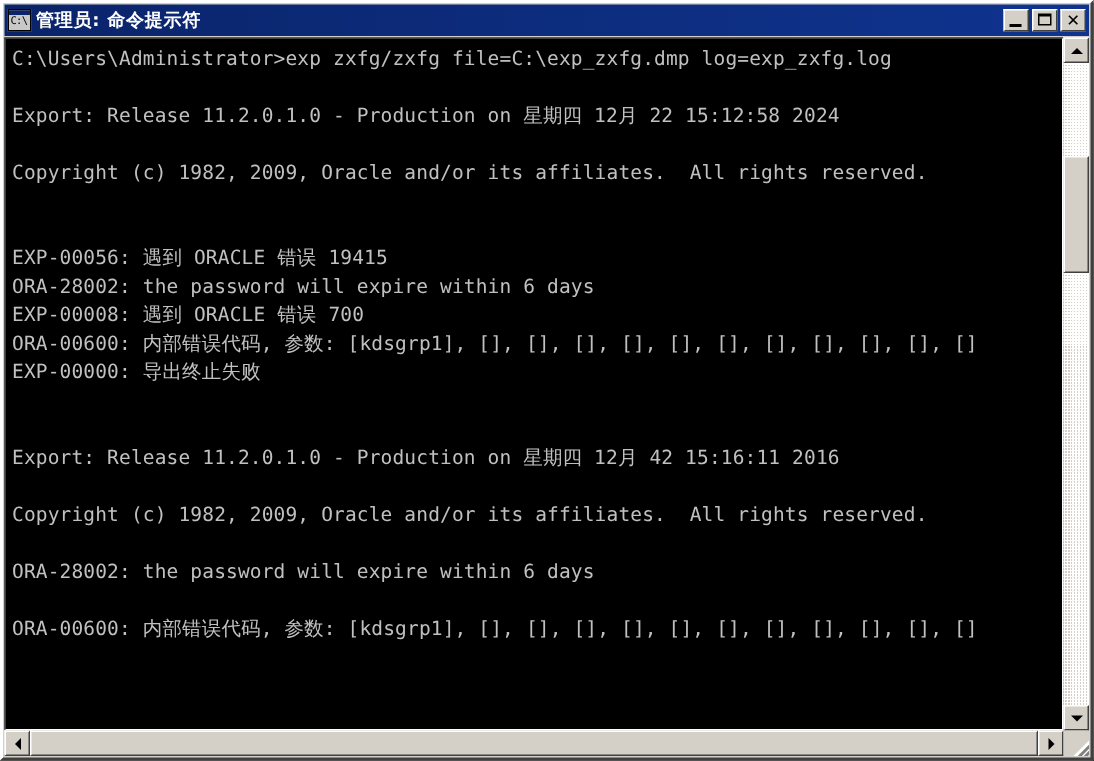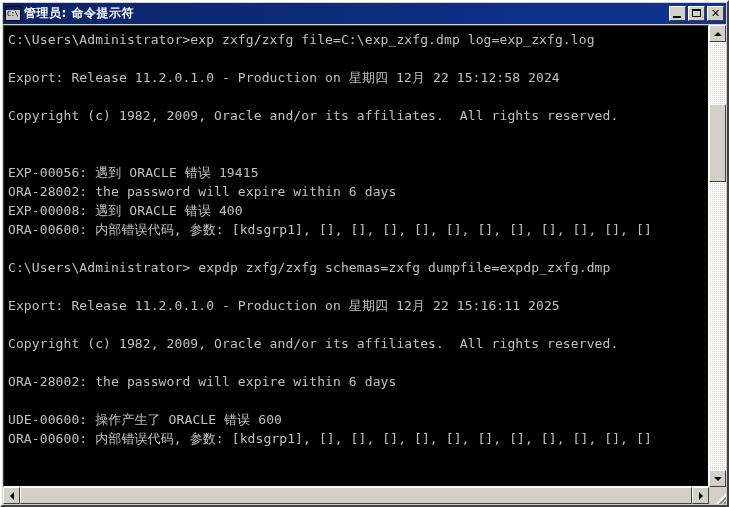--- a/index.html
+++ b/index.html
@@ -298,32 +298,31 @@
       <div class="console" id="console-pane">
           <div class="line">C:\Users\Administrator&gt;exp zxfg/zxfg file=C:\exp_zxfg.dmp log=exp_zxfg.log</div>
           <div class="line blank">&nbsp;</div>
           <div class="line">Export: Release 11.2.0.1.0 - Production on 星期四 12月 22 15:12:58 2024</div>
           <div class="line blank">&nbsp;</div>
           <div class="line">Copyright (c) 1982, 2009, Oracle and/or its affiliates.  All rights reserved.</div>
           <div class="line blank">&nbsp;</div>
           <div class="line blank">&nbsp;</div>
           <div class="line">EXP-00056: 遇到 ORACLE 错误 19415</div>
           <div class="line">ORA-28002: the password will expire within 6 days</div>
-          <div class="line">EXP-00008: 遇到 ORACLE 错误 400</div>
+          <div class="line">EXP-00008: 遇到 ORACLE 错误 700</div>
           <div class="line">ORA-00600: 内部错误代码, 参数: [kdsgrp1], [], [], [], [], [], [], [], [], [], [], []</div>
-          <div class="line blank">&nbsp;</div>
-          <div class="line">C:\Users\Administrator&gt; expdp zxfg/zxfg schemas=zxfg dumpfile=expdp_zxfg.dmp</div>
-          <div class="line blank">&nbsp;</div>
-          <div class="line">Export: Release 11.2.0.1.0 - Production on 星期四 12月 22 15:16:11 2025</div>
+          <div class="line">EXP-00000: 导出终止失败</div>
+          <div class="line blank">&nbsp;</div>
+          <div class="line blank">&nbsp;</div>
+          <div class="line">Export: Release 11.2.0.1.0 - Production on 星期四 12月 42 15:16:11 2016</div>
           <div class="line blank">&nbsp;</div>
           <div class="line">Copyright (c) 1982, 2009, Oracle and/or its affiliates.  All rights reserved.</div>
           <div class="line blank">&nbsp;</div>
           <div class="line">ORA-28002: the password will expire within 6 days</div>
           <div class="line blank">&nbsp;</div>
-          <div class="line">UDE-00600: 操作产生了 ORACLE 错误 600</div>
           <div class="line">ORA-00600: 内部错误代码, 参数: [kdsgrp1], [], [], [], [], [], [], [], [], [], [], []</div>
           <div class="line blank">&nbsp;</div>
         </div>
 
       <div class="vscroll">
         <div class="sbtn">
             <span class="arrow up"></span>
           </div>
         <div class="track">
           <div class="vthumb" style="top:62px;height:78px;"></div>

